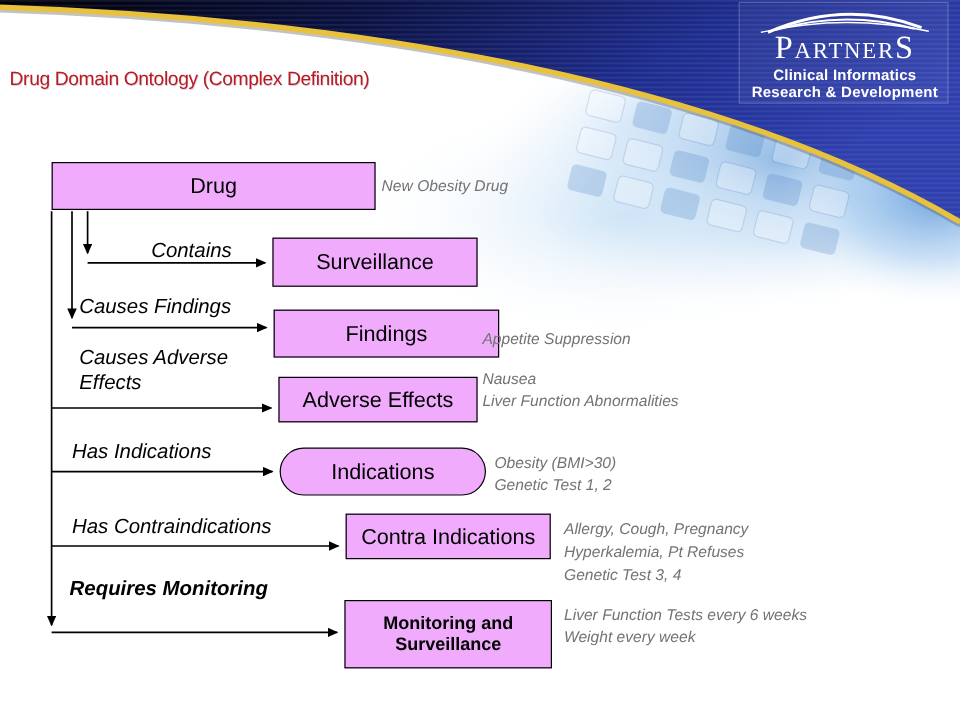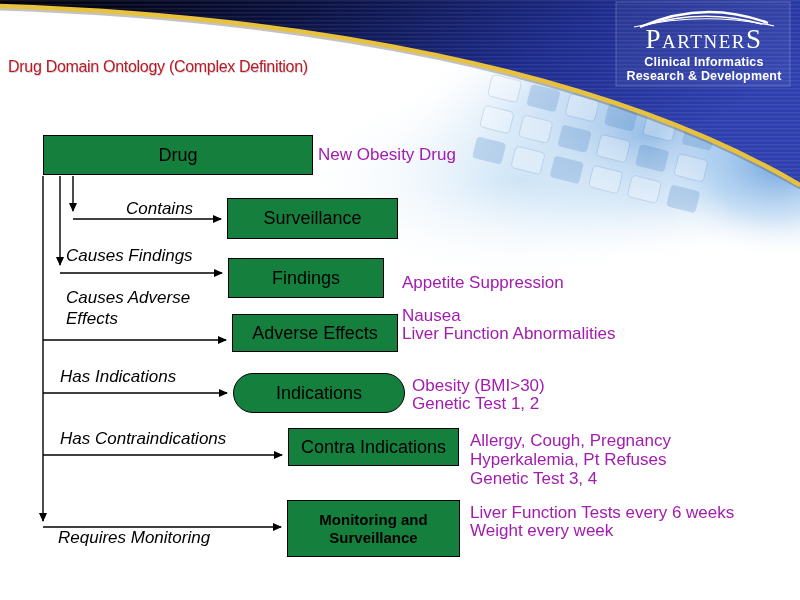--- a/index.html
+++ b/index.html
@@ -28,36 +28,37 @@
   .slide-title{
     position:absolute;left:8px;top:58px;z-index:4;
     font-size:16px;font-weight:normal;color:#b91c1c;letter-spacing:-0.3px;
     text-shadow:0.6px 0.6px 0 rgba(120,60,160,0.25);
     white-space:nowrap;
   }
   
   #diagram-svg{position:absolute;top:0;left:0;z-index:2;}
   .node{
     position:absolute;z-index:3;
-    background:#15803d;border:1px solid #000000;
+    background:#f0abfc;border:1px solid #000000;
     display:flex;align-items:center;justify-content:center;
     font-size:18px;color:#000000;text-align:center;
     box-sizing:border-box;
   }
   .node.bold{font-weight:bold;font-size:15px;line-height:18px;padding:0 14px;}
   .rel-label{
     position:absolute;z-index:3;
     font-style:italic;font-size:17px;color:#000000;line-height:21px;
     white-space:nowrap;
   }
   .rel-label.wrap{white-space:normal;width:155px;}
   .anno{
     position:absolute;z-index:3;
-    font-size:17px;color:#a21caf;line-height:18px;
-    white-space:nowrap;
+    font-size:13px;color:#737373;line-height:18px;
+    white-space:nowrap;
+    font-style:italic;
   }
   .anno div{white-space:nowrap;}
 </style>
 </head>
 <body>
 
 <svg id="header-svg" width="800" height="310" viewBox="0 0 800 310">
   <defs>
     <linearGradient id="hdrGrad" x1="0%" y1="0%" x2="100%" y2="35%">
       <stop offset="0%" stop-color="#000006"></stop>
@@ -162,42 +163,42 @@
     <path d="M43,527 L281,527" marker-end="url(#arw)"></path>
   </g>
 </svg>
 
 <div class="node" style="left:43px;  top:135px; width:270px; height:40px;">
     <span>Drug</span>
   </div>
 <div class="node" style="left:227px; top:198px; width:171px; height:41px;">
     <span>Surveillance</span>
   </div>
-<div class="node" style="left:228px; top:258px; width:156px; height:40px;">
+<div class="node" style="left:228px; top:258px; width:188px; height:40px;">
     <span>Findings</span>
   </div>
 <div class="node" style="left:232px; top:314px; width:166px; height:38px;">
     <span>Adverse Effects</span>
   </div>
 <div class="node" style="left:233px; top:373px; width:172px; height:40px;border-radius:20px;">
     <span>Indications</span>
   </div>
 <div class="node" style="left:288px; top:428px; width:171px; height:38px;">
     <span>Contra Indications</span>
   </div>
 <div class="node bold" style="left:287px; top:500px; width:173px; height:57px;">
     <span>Monitoring and Surveillance</span>
   </div>
 
 <div class="rel-label" style="left:126px; top:198px;">Contains</div>
 <div class="rel-label" style="left:66px;  top:245px;">Causes Findings</div>
 <div class="rel-label wrap" style="left:66px; top:287px;">Causes Adverse Effects</div>
 <div class="rel-label" style="left:60px;  top:366px;">Has Indications</div>
 <div class="rel-label" style="left:60px;  top:428px;">Has Contraindications</div>
-<div class="rel-label" style="left:58px;  top:527px;">Requires Monitoring</div>
+<div class="rel-label" style="left:58px;  top:480px;font-weight:bold;">Requires Monitoring</div>
 
 <div class="anno" style="left:318px; top:146px;">
   <div>New Obesity Drug</div>
 </div>
 <div class="anno" style="left:402px; top:274px;">
   <div>Appetite Suppression</div>
 </div>
 <div class="anno" style="left:402px; top:307px;">
   <div>Nausea</div>
   <div>Liver Function Abnormalities</div>

